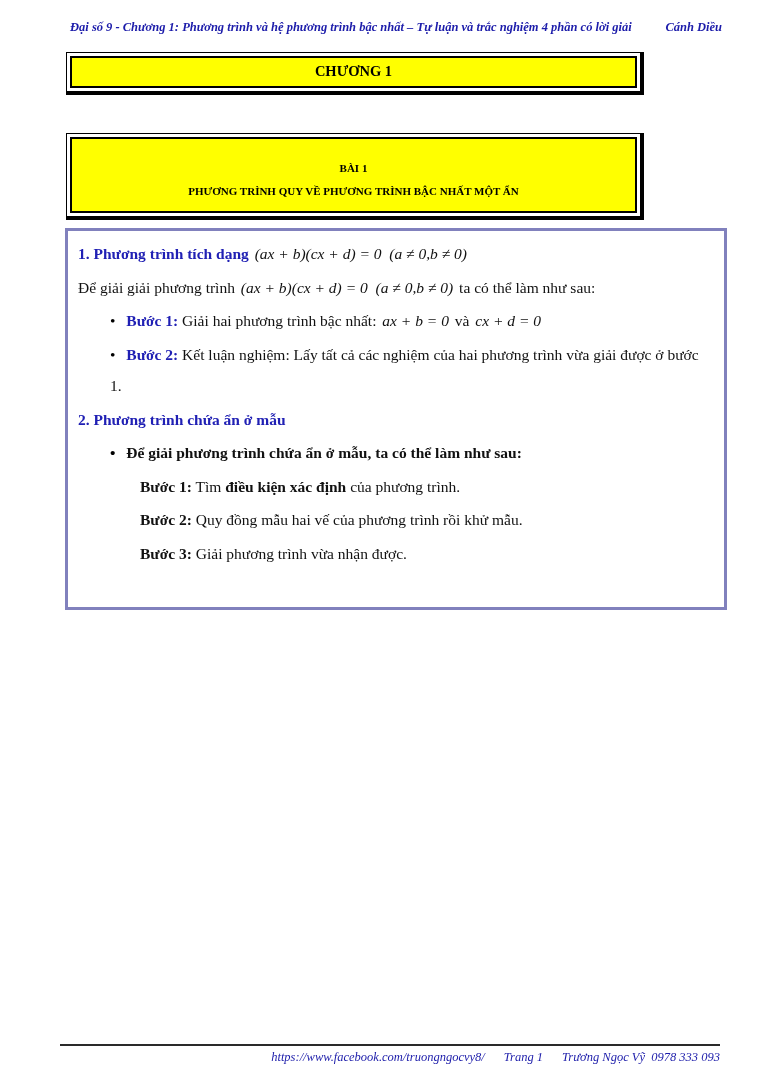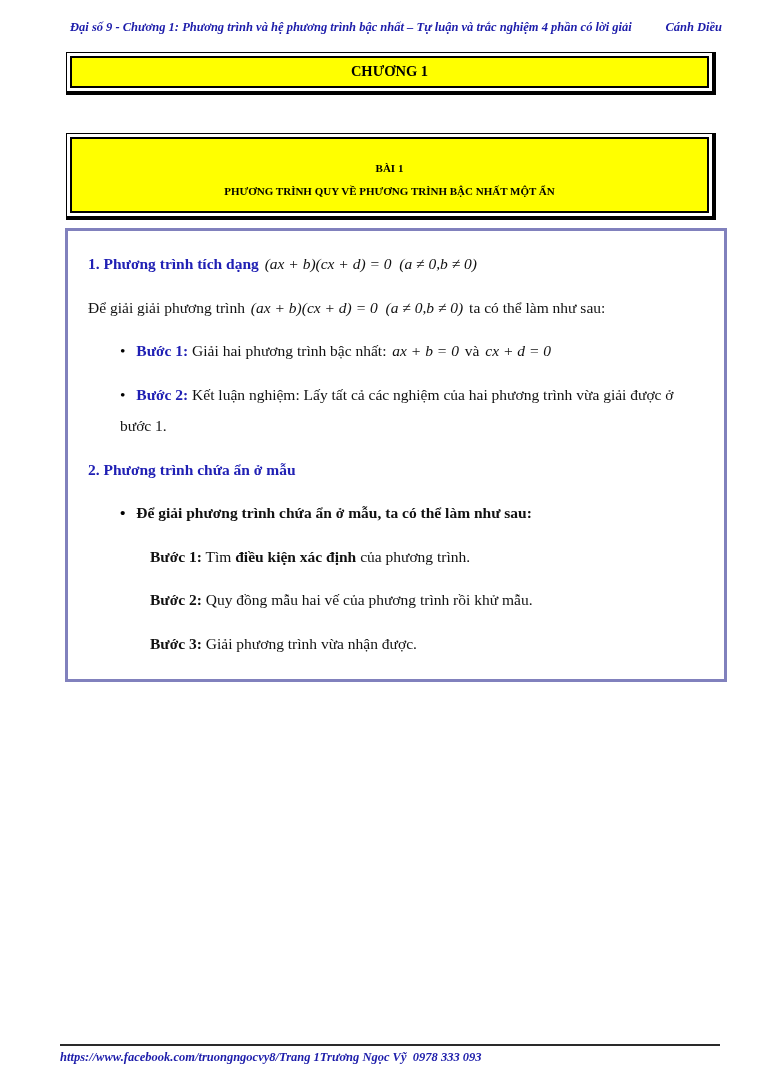--- a/index.html
+++ b/index.html
@@ -29,21 +29,21 @@
     font-weight: bold;
     font-style: italic;
     color: var(--header-blue, #1c1caa);
     white-space: nowrap;
   }
 
   
   .shadow-box {
     position: absolute;
     left: 66px;
-    width: 650px;
+    width: 578px;
     border: 1px solid #000;
     border-right-width: 4px;
     border-bottom-width: 4px;
     padding: 3px;
     background: #ffffff;
     box-sizing: border-box;
   }
   .shadow-box-inner {
     border: 2px solid #000;
     background: var(--box-yellow, #ffff00);
@@ -62,21 +62,21 @@
     top: 228px;
     left: 65px;
     width: 662px;
     min-height: 382px;
     border: 3px solid var(--content-border, #8181bd);
     box-sizing: border-box;
     padding: 5px 9px 8px 8px;
     font-size: 15.5px;
     line-height: 31.5px;
   }
-  .content-box p { margin: 12px; }
+  .content-box p { margin: 2px; }
   .blue { color: var(--accent-blue, #2020b4); }
   .b { font-weight: bold; }
   .math {
     font-style: italic;
     font-family: "Liberation Serif", "DejaVu Serif", serif;
     margin: 0 2px;
     white-space: nowrap;
   }
   .step-l1 { padding-left: 32px; }
   .step-l2 { padding-left: 62px; }
@@ -92,26 +92,27 @@
 
   
   .doc-footer {
     position: absolute;
     top: 1044px;
     left: 60px;
     width: 660px;
     border-top: 2px solid #2a2a2a;
     padding-top: 4px;
     display: flex;
-    justify-content: flex-start;
+    justify-content: flex-end;
     align-items: baseline;
     font-size: 12.5px;
-    font-weight: bold;
+    font-weight: normal;
     font-style: italic;
     color: var(--header-blue, #1c1caa);
+    gap: 19px;
   }
   .doc-footer .center { flex: 0 0 auto; }
 </style>
 </head>
 <body>
 
 <div class="doc-header">
   <span>Đại số 9 - Chương 1: Phương trình và hệ phương trình bậc nhất – Tự luận và trắc nghiệm 4 phần có lời giải</span>
   <span>Cánh Diều</span>
 </div>

